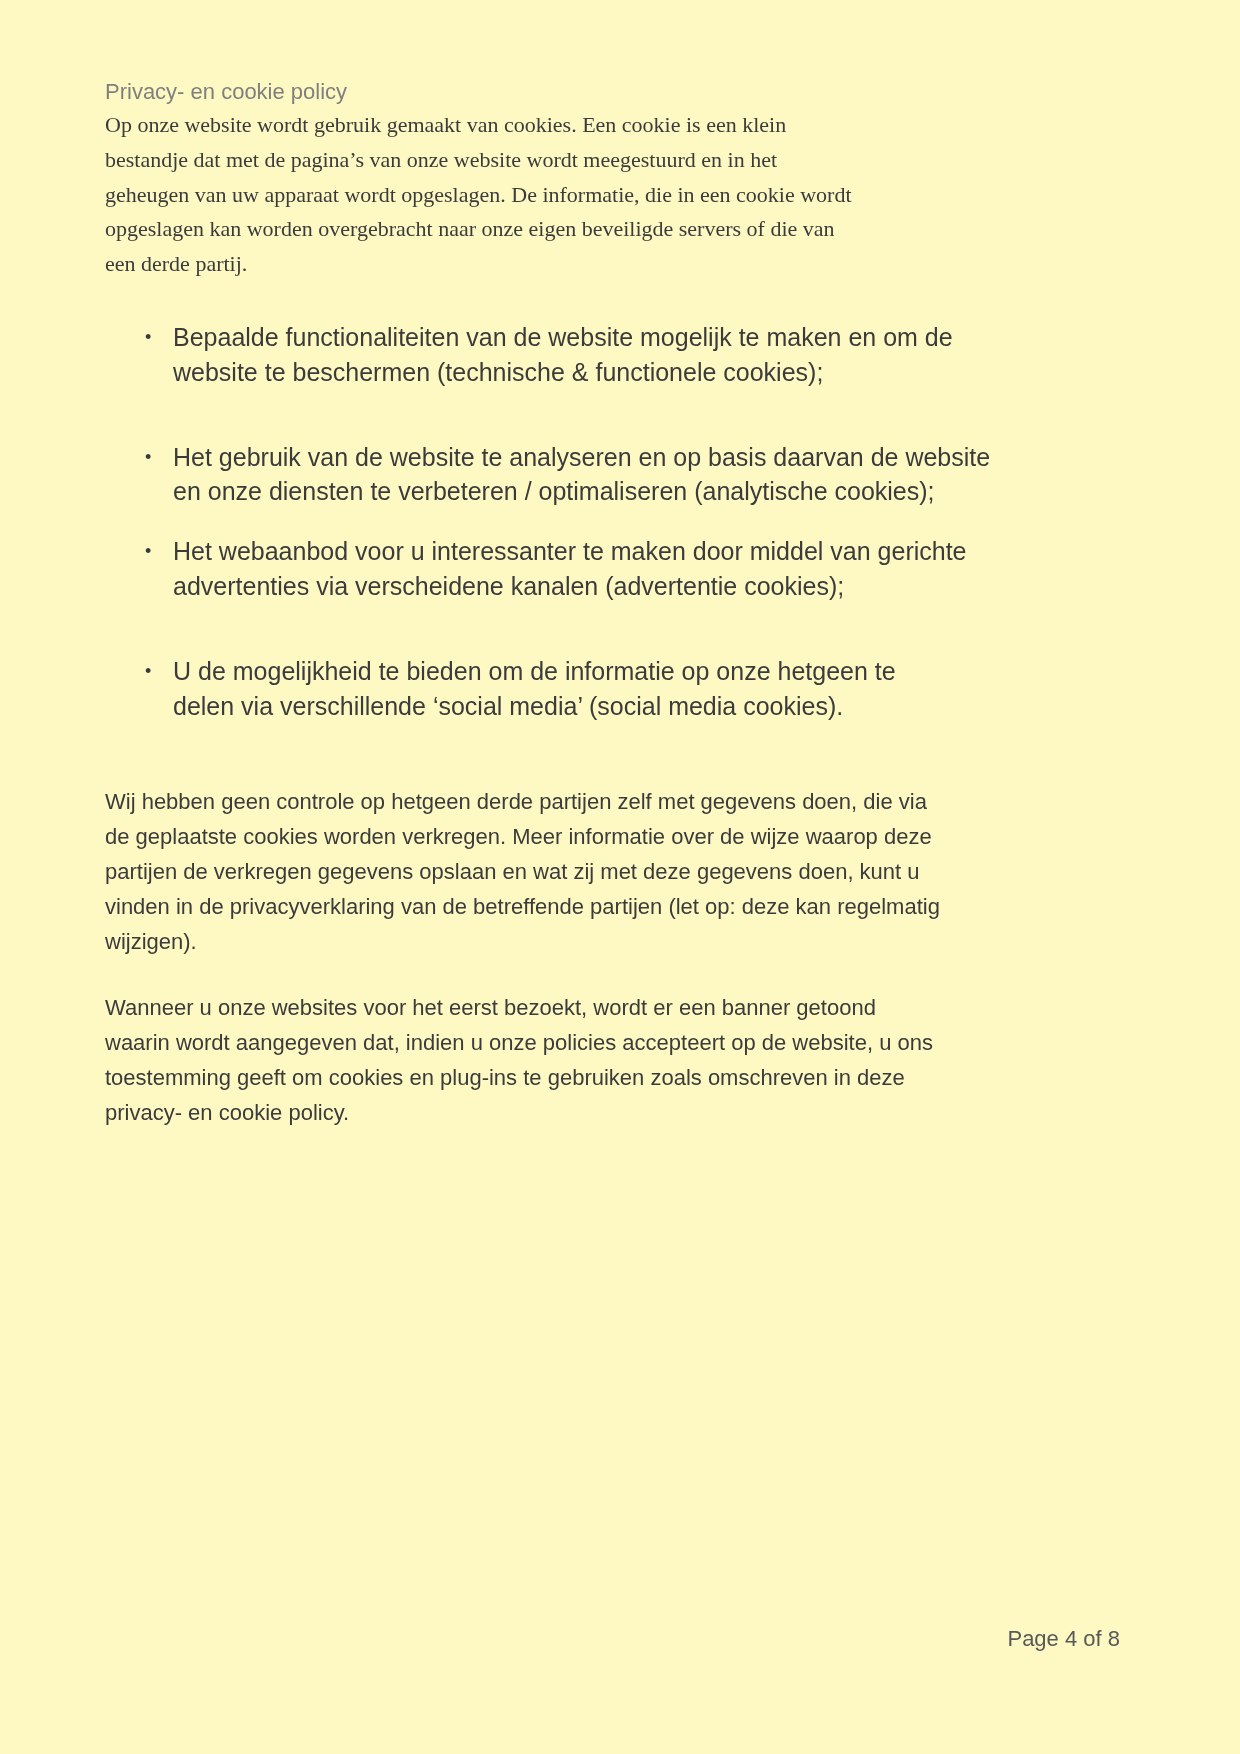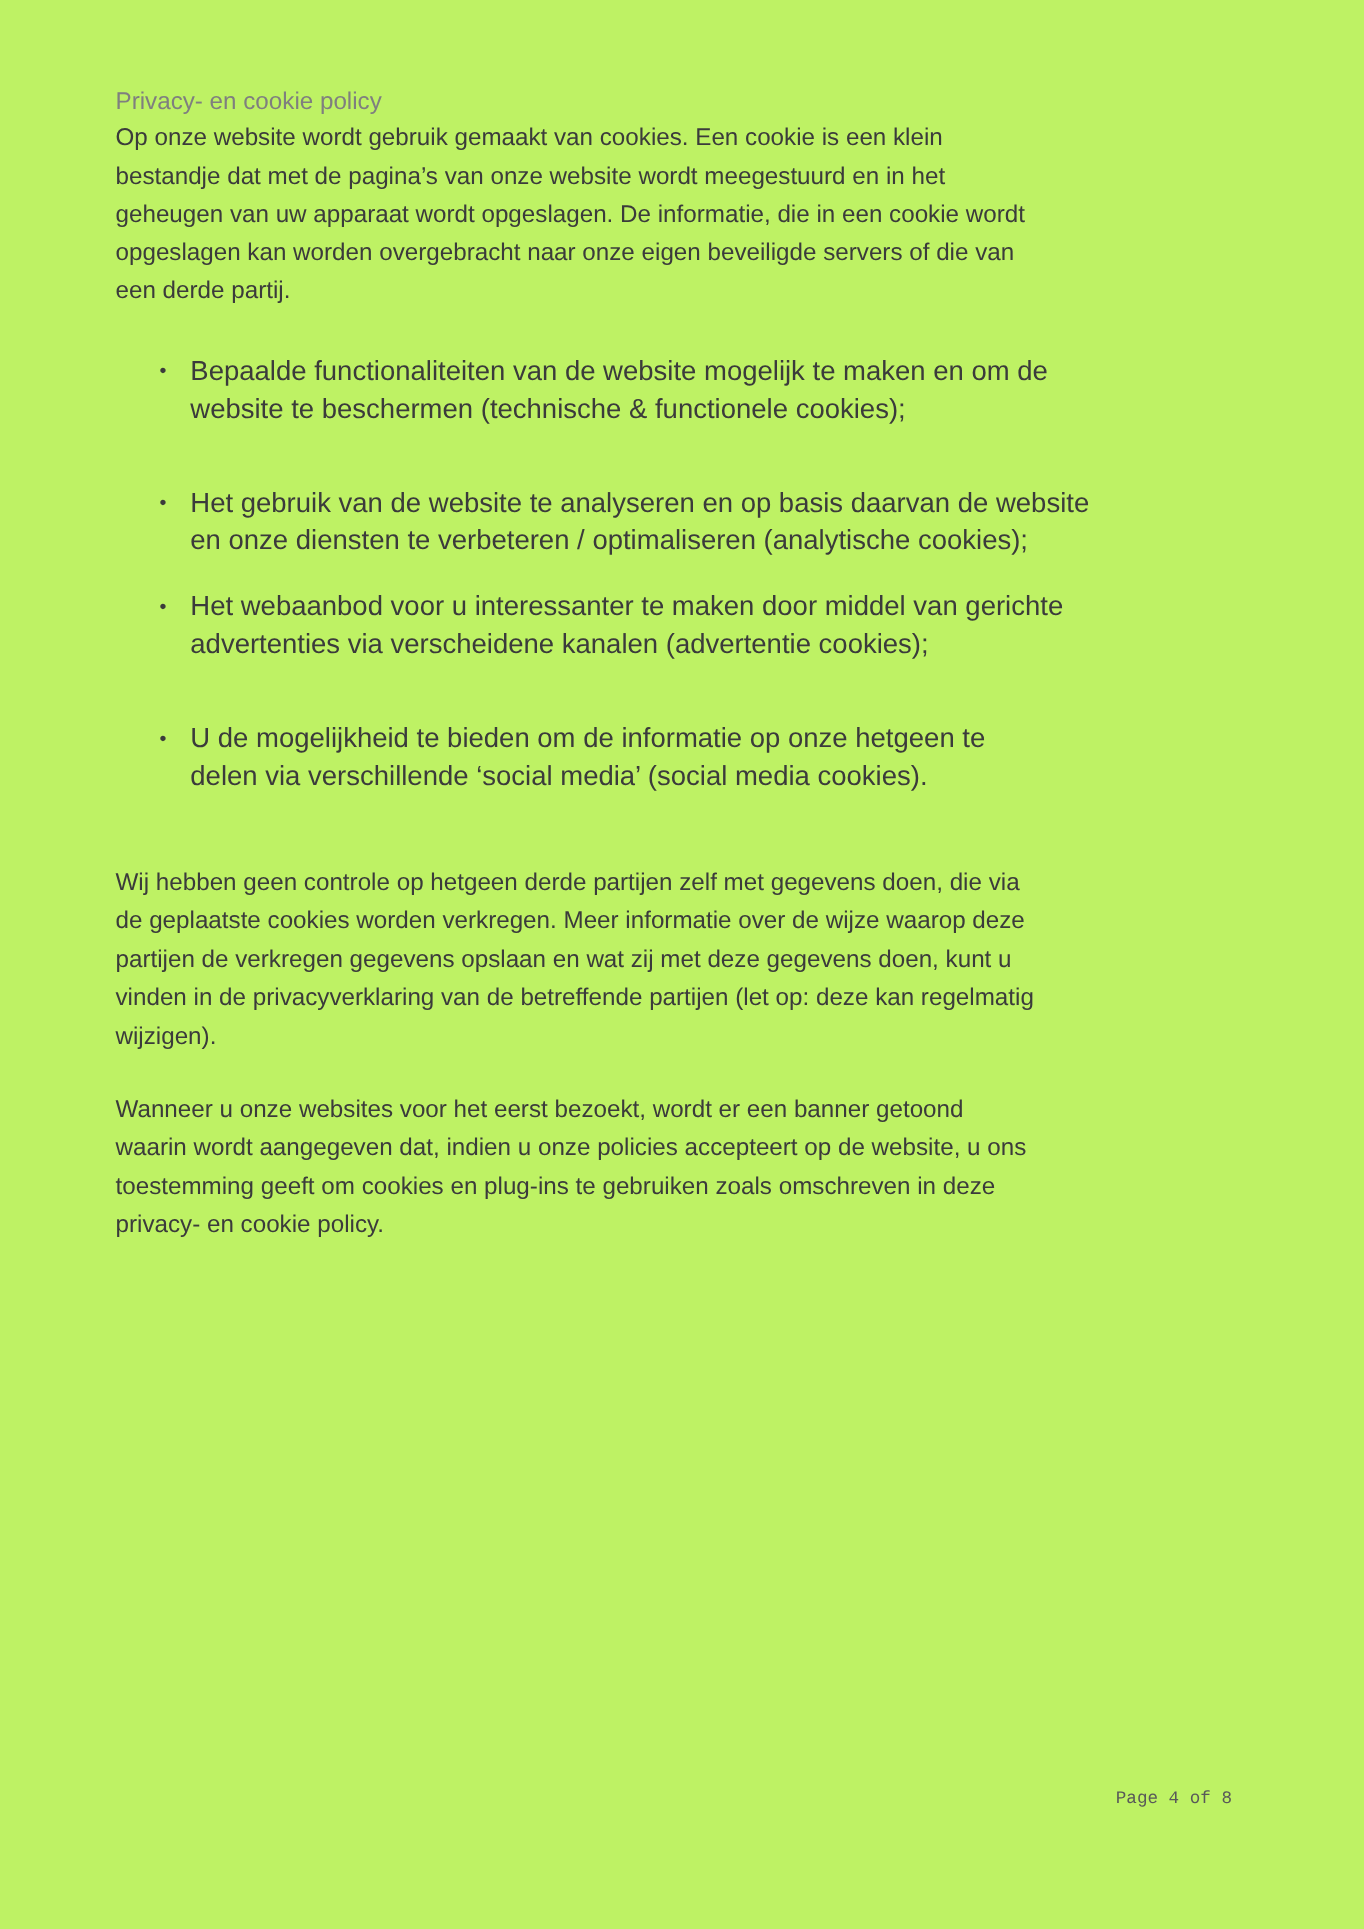--- a/index.html
+++ b/index.html
@@ -4,21 +4,21 @@
 <style>
   html, body {
     margin: 0;
     padding: 0;
     background: #ffffff;
   }
   .page {
     position: relative;
     width: 1240px;
     height: 1754px;
-    background: #bef264;
+    background: #fef9c3;
     font-family: "Liberation Sans", "DejaVu Sans", sans-serif;
     color: #3b3b3b;
     overflow: hidden;
   }
   .content {
     position: absolute;
     top: 75px;
     left: 105px;
     width: 915px;
   }
@@ -39,21 +39,21 @@
     font-weight: bold;
     color: #262626;
     margin-top: 1px;
   }
   .para {
     font-size: 22px;
     line-height: 34.8px;
     color: #3b3b3b;
     white-space: pre-line;
   }
-  .para-1 { margin-top: 0px; }
+  .para-1 { margin-top: 0px; font-family: Liberation Serif, serif; }
   .list-intro {
     font-size: 22px;
     line-height: 34.8px;
     color: #3b3b3b;
     margin-top: 50px;
   }
   .bullet-list {
     margin-top: 38px;
   }
   .bullet-item {
@@ -81,22 +81,22 @@
     line-height: 34.8px;
     color: #3b3b3b;
     white-space: pre-line;
   }
   .para-2 { margin-top: 32px; }
   .para-3 { margin-top: 62px; }
   .footer {
     position: absolute;
     right: 120px;
     top: 1626px;
-    font-family: Liberation Mono, monospace;
-    font-size: 16px;
+    font-family: Liberation Sans, sans-serif;
+    font-size: 22px;
     color: #595959;
   }
 </style>
 </head>
 <body>
 
 <div class="page">
   <div class="content">
 
     <div class="doc-meta-line">Privacy- en cookie policy</div>

